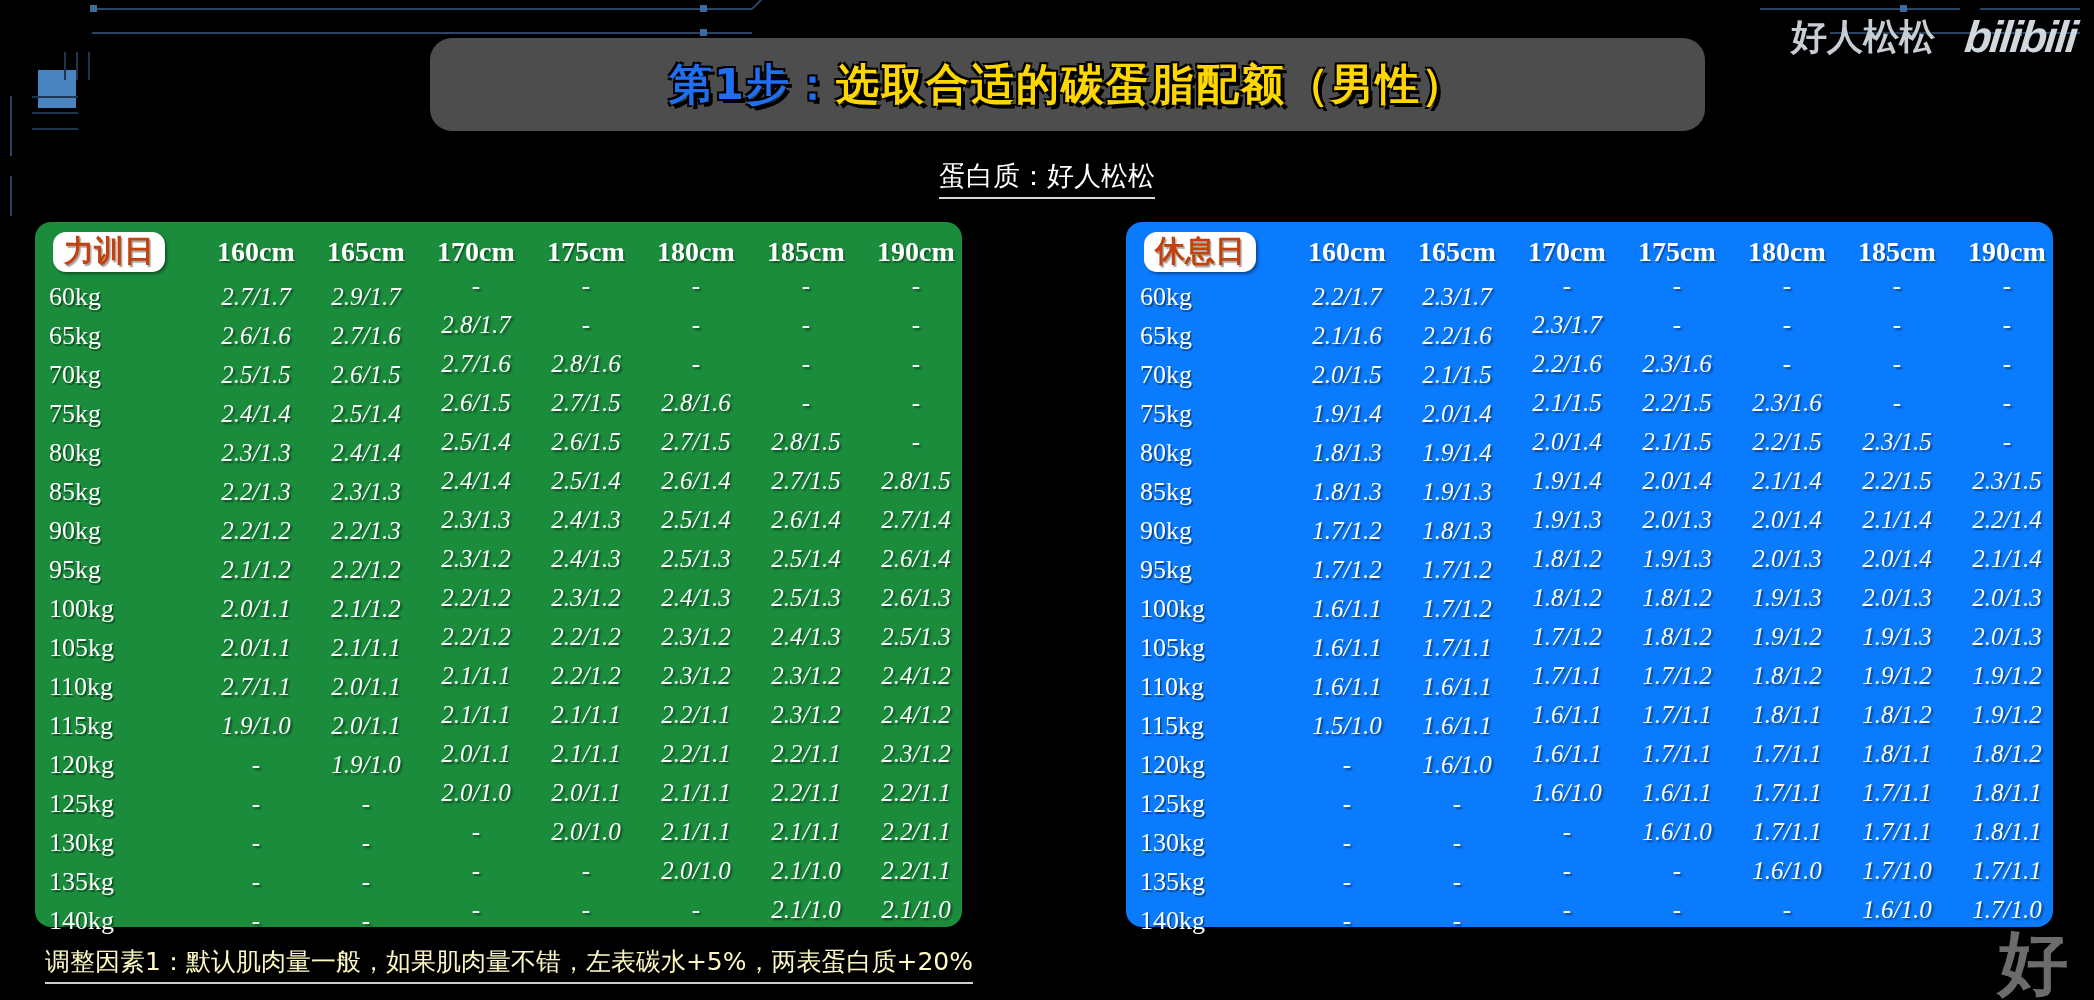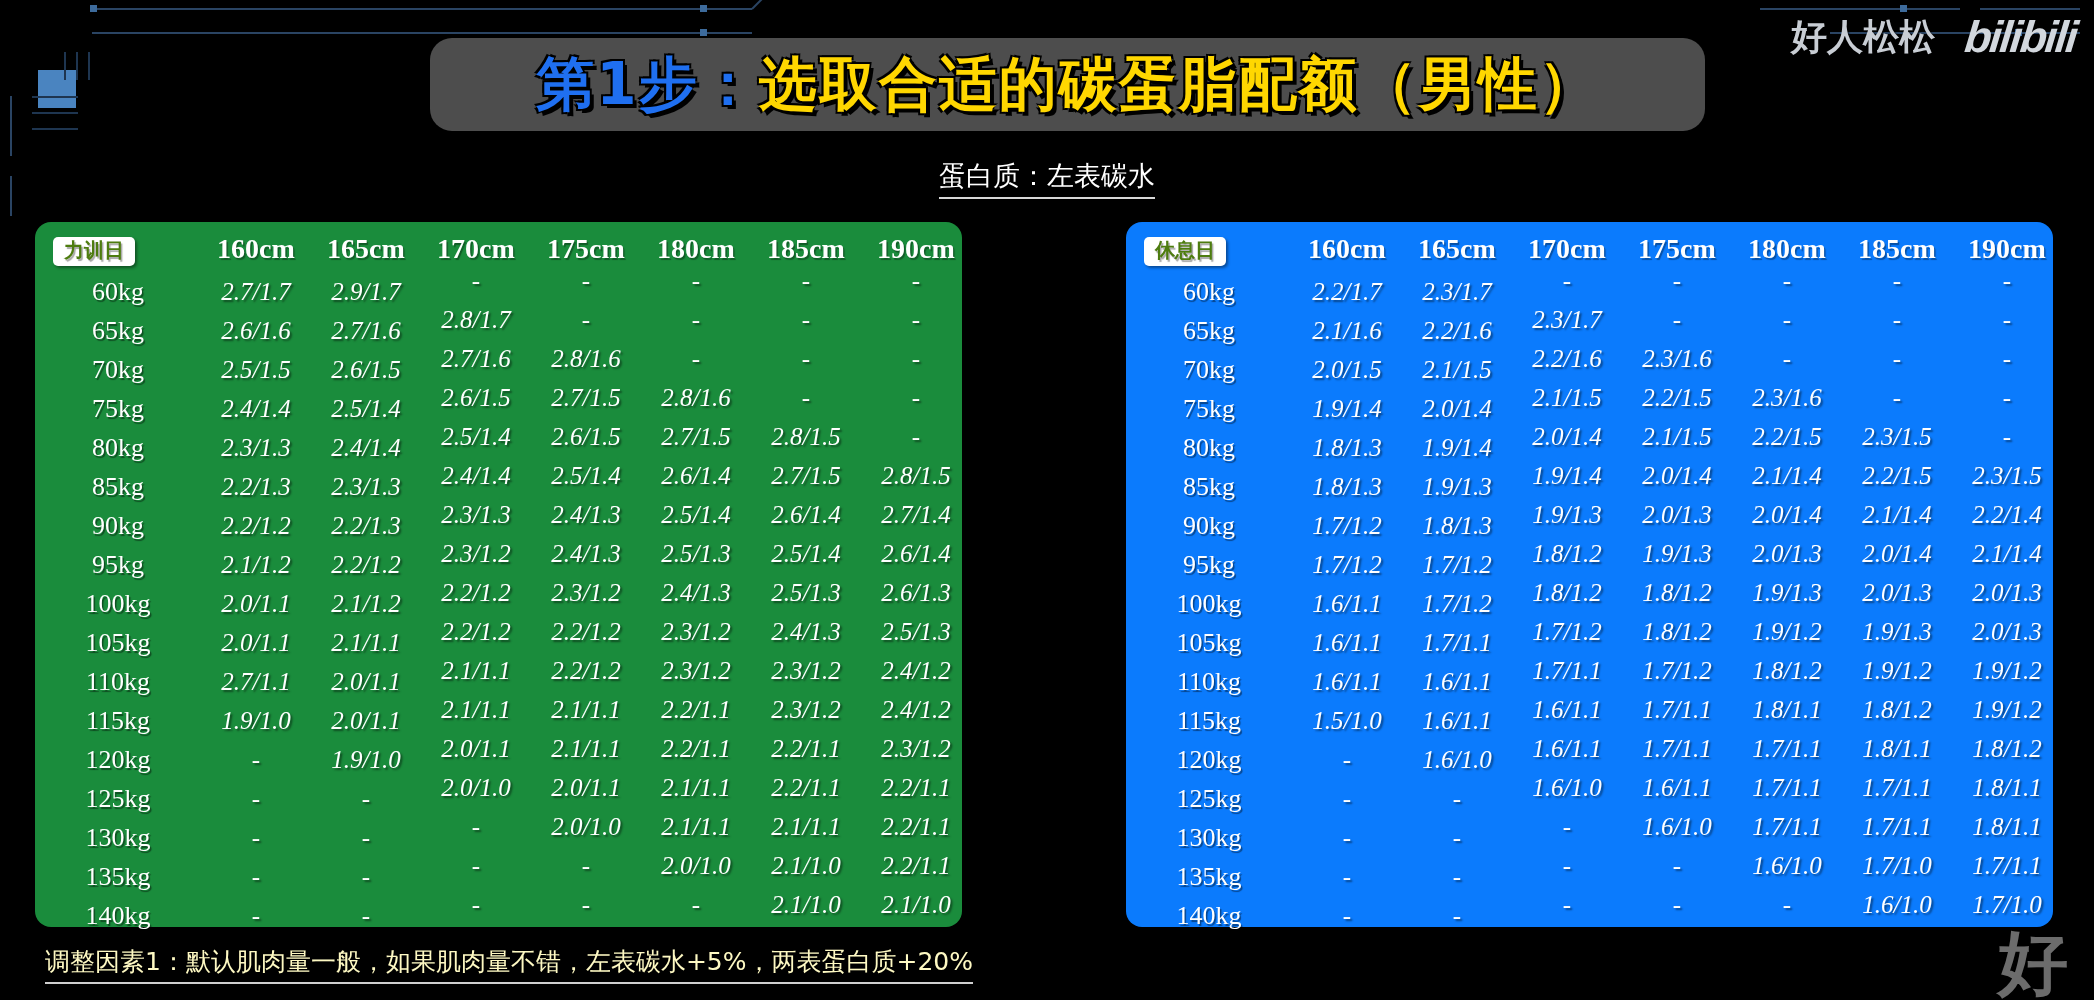--- a/index.html
+++ b/index.html
@@ -21,21 +21,21 @@
   }
   .tick { position:absolute; background:#1e3550; }
 
   
   #title-bar {
     position:absolute; left:430px; top:38px; width:1275px; height:93px;
     background:#4d4d4d; border-radius:22px;
     display:flex; align-items:center; justify-content:center;
   }
   #title-text {
-    font-size:58px; font-weight:bold; letter-spacing:2px;
+    font-size:43px; font-weight:bold; letter-spacing:2px;
     white-space:nowrap;
     font-family:"DejaVu Sans","Liberation Sans",sans-serif;
     text-align:center;
   }
   #title-text .seg-a { color:#1f6ff0; text-shadow: 4px 4px 0 #000, -2px -2px 0 #000, 2px -2px 0 #000, -2px 2px 0 #000; }
   #title-text .seg-b { color:#ffd700; text-shadow: 4px 4px 0 #000, -2px -2px 0 #000, 2px -2px 0 #000, -2px 2px 0 #000; }
 
   #brand {
     position:absolute; right:18px; top:12px;
     display:flex; align-items:center; gap:30px;
@@ -73,28 +73,28 @@
   table.grid col.c-v   { width:110px; }
 
   .hdr-cell {
     color:#ffffff; font-size:28px; font-weight:600; text-align:center;
     padding-bottom:6px;
     font-family:"Liberation Serif","DejaVu Serif",serif;
     text-shadow:1.5px 1.5px 1px rgba(0,0,0,.35);
   }
   .badge-cell { text-align:left; padding-left:4px; padding-bottom:6px; }
   .badge {
-    display:inline-block; background:#ffffff; color:#4d7c0f;
-    font-size:20px; font-weight:bold; border-radius:5px;
+    display:inline-block; background:#ffffff; color:#c2410c;
+    font-size:30px; font-weight:bold; border-radius:13px;
     padding:3px 11px 5px 11px; line-height:1.05;
     font-family:"DejaVu Sans","Liberation Sans",sans-serif;
     box-shadow:2px 2px 3px rgba(0,0,0,.4);
   }
   td.rlbl {
-    color:#ffffff; font-size:26px; text-align:center; padding-right:14px;
+    color:#ffffff; font-size:26px; text-align:left; padding-right:14px;
     font-family:"Liberation Serif","DejaVu Serif",serif;
     text-shadow:1.5px 1.5px 1px rgba(0,0,0,.45);
   }
   td.val {
     color:#ffffff; font-size:25px; font-style:italic; text-align:center;
     font-family:"Liberation Serif","DejaVu Serif",serif;
     text-shadow:2px 2px 2px rgba(0,0,0,.45);
   }
   tr.row { height:39px; }
   
@@ -151,21 +151,21 @@
       <span class="seg-a">第1步：</span><span class="seg-b">选取合适的碳蛋脂配额（男性）</span>
     </div>
   </div>
 
   <div id="brand">
     <div id="brand-name">好人松松</div>
     <div id="brand-logo">bilibili</div>
   </div>
 
   <div id="subtitle">
-    <span>蛋白质：左表碳水</span>
+    <span>蛋白质：好人松松</span>
   </div>
 
   <div class="panel" id="panel-train">
     <table class="grid">
       <colgroup>
           <col class="c-lbl">
           <col class="c-v">
           <col class="c-v">
           <col class="c-v">
           <col class="c-v">

